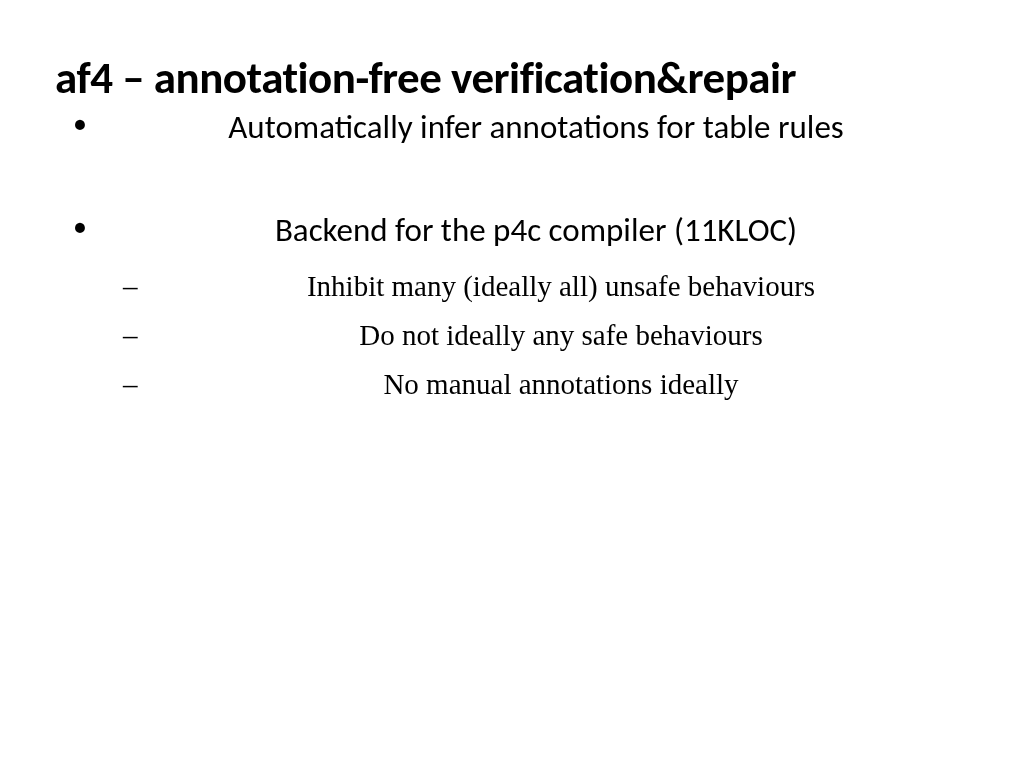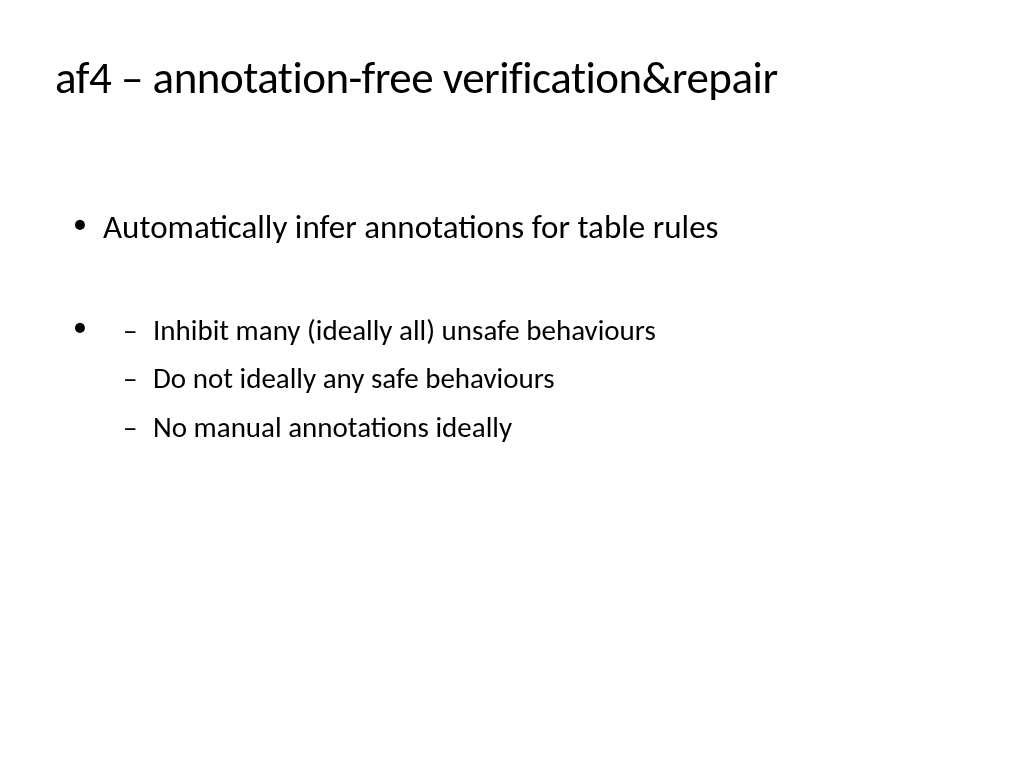--- a/index.html
+++ b/index.html
@@ -11,45 +11,46 @@
       width: 1024px;
       height: 768px;
       background: #ffffff;
       font-family: Calibri, "Segoe UI", Arial, sans-serif;
       color: #000000;
       padding: 50px 55px 50px 55px;
       overflow: hidden;
     }
     .title {
       font-size: 45px;
-      font-weight: 400;
-      margin-bottom: 100px;
+      font-weight: 700;
       letter-spacing: -0.5px;
     }
     ul.main-list {
       list-style: none;
       padding-left: 48px;
+      text-align: center;
     }
     ul.main-list > li {
       position: relative;
       font-size: 33px;
       line-height: 1.35;
       margin-bottom: 58px;
     }
     ul.main-list > li::before {
       content: "•";
       position: absolute;
       left: -30px;
       top: 0;
       font-size: 28px;
     }
     ul.sub-list {
       list-style: none;
       padding-left: 50px;
-      margin-top: 27px;
+      margin-top: 12px;
+      font-family: Liberation Serif, serif;
     }
     ul.sub-list > li {
       position: relative;
       font-size: 29px;
       line-height: 1.55;
       margin-bottom: 4px;
     }
     ul.sub-list > li::before {
       content: "–";
       position: absolute;
@@ -61,20 +62,21 @@
 </head>
 <body>
 
 <h1 class="title">af4 – annotation-free verification&amp;repair</h1>
 
 <ul class="main-list">
   <li>
     <span>Automatically infer annotations for table rules</span>
   </li>
   <li>
+    <span>Backend for the p4c compiler (11KLOC)</span>
     <ul class="sub-list">
       <li>
         <span>Inhibit many (ideally all) unsafe behaviours</span>
       </li>
       <li>
         <span>Do not ideally any safe behaviours</span>
       </li>
       <li>
         <span>No manual annotations ideally</span>
       </li>

